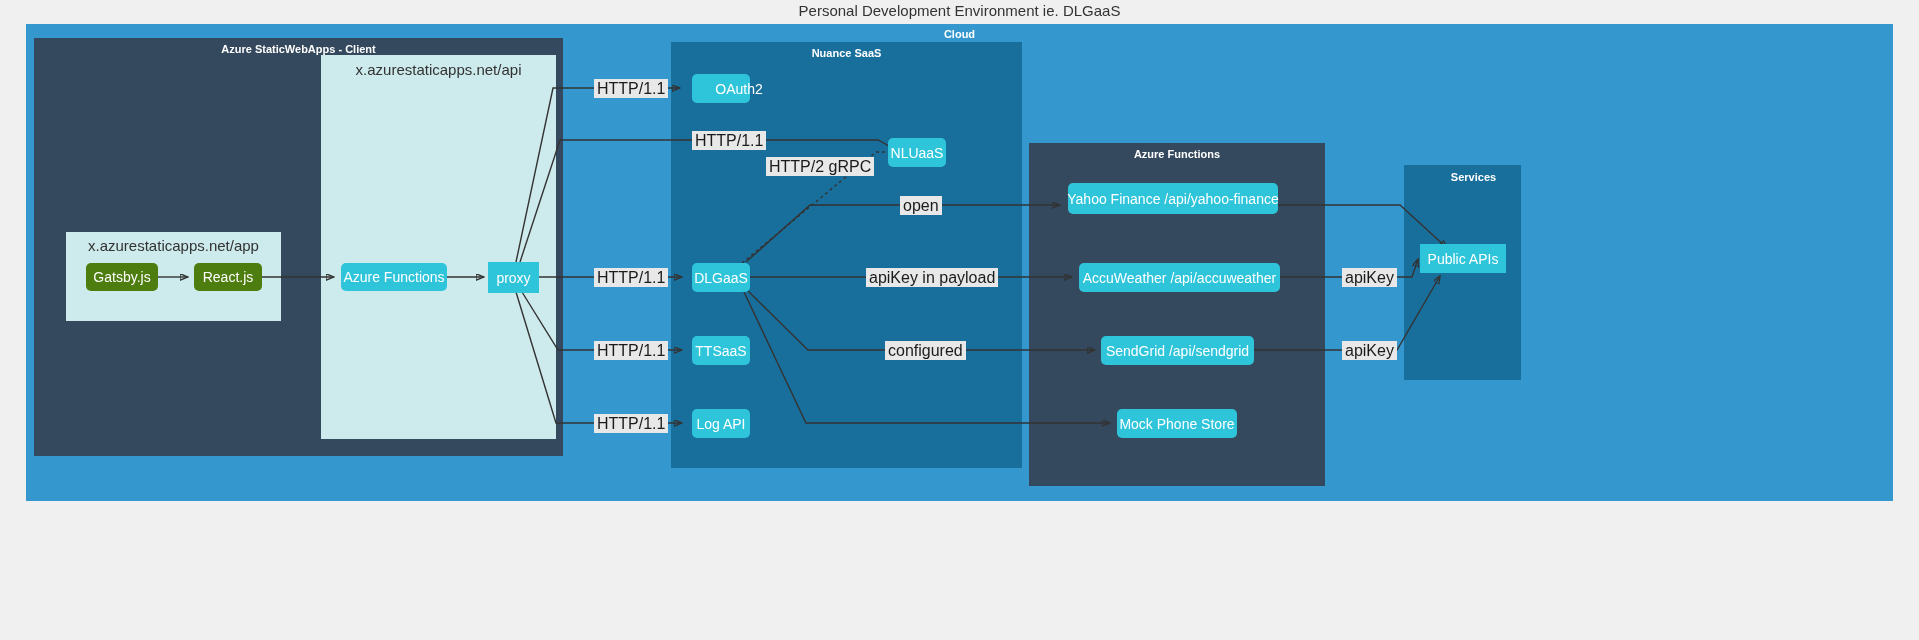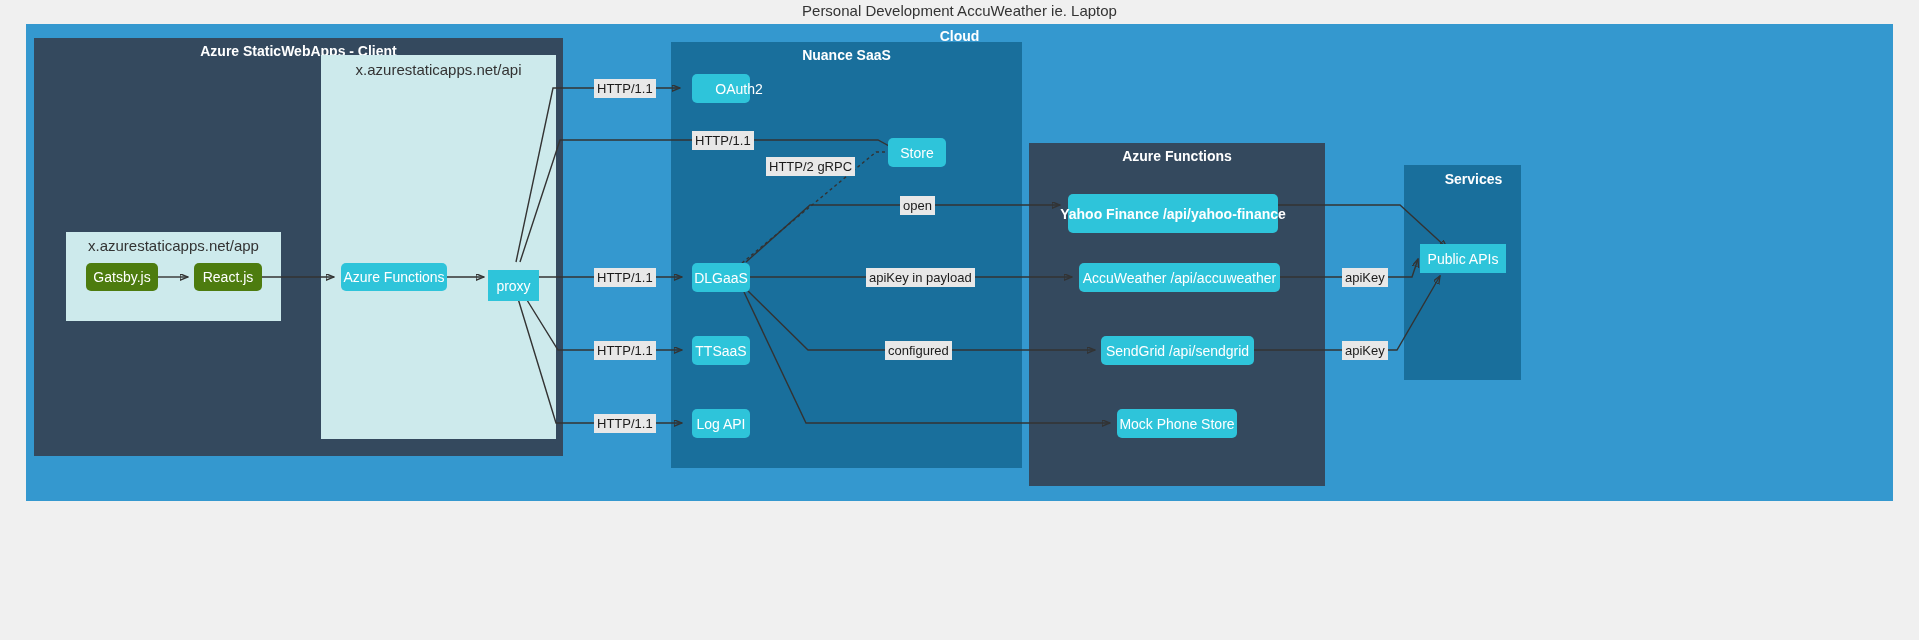--- a/index.html
+++ b/index.html
@@ -14,21 +14,21 @@
   
   #page-title{
     position:absolute;left:0;top:2px;width:1919px;
     text-align:center;font-size:15px;color:#333333;
   }
 
   
   .cluster{position:absolute;box-sizing:border-box;}
   .cluster-label{
     position:absolute;left:0;right:0;text-align:center;
-    font-size:14px;font-weight:bold;color:#ffffff;
+    font-size:11px;font-weight:bold;color:#ffffff;
   }
   .plain-label{
     position:absolute;left:0;right:0;text-align:center;
     font-size:15px;color:#333333;font-weight:normal;
   }
 
   #cloud       {left:26px; top:24px;  width:1867px;height:477px;background:#3498cf;}
   #client      {left:34px; top:38px;  width:529px; height:418px;background:#34495e;}
   #client-api  {left:321px;top:55px;  width:235px; height:384px;background:#cdeaec;}
   #client-app  {left:66px; top:232px; width:215px; height:89px; background:#cdeaec;}
@@ -44,35 +44,35 @@
     color:#ffffff;font-size:14px;white-space:nowrap;
     border-radius:5px;
   }
   .node.cyan {background:#2ec4da;}
   .node.blue {background:#4d7c0f;}
   .node.sq   {border-radius:0;}
 
   
   .elabel{
     position:absolute;background:#e8e8e8;color:#1b1b1b;
-    font-size:13px;line-height:17px;padding:1px 3px;white-space:nowrap;
+    font-size:16px;line-height:17px;padding:1px 3px;white-space:nowrap;
     box-sizing:border-box;
   }
 
   
   #edges{position:absolute;left:0;top:0;width:1919px;height:640px;pointer-events:none;}
   #edges path,#edges line{fill:none;stroke:#333333;stroke-width:1.4px;}
   #edges .dashed{stroke-dasharray:3 3;}
 </style>
 </head>
 <body>
 
 <div id="stage">
 
-  <div id="page-title">Personal Development AccuWeather ie. Laptop</div>
+  <div id="page-title">Personal Development Environment ie. DLGaaS</div>
 
   <div class="cluster" id="cloud">
     <div class="cluster-label" style="top:4px;">Cloud</div>
   </div>
 
   <div class="cluster" id="client">
     <div class="cluster-label" style="top:5px;">Azure StaticWebApps - Client</div>
   </div>
 
   <div class="cluster" id="client-api">
@@ -132,29 +132,29 @@
     <path d="M1277,205 L1400,205 L1447,248" marker-end="url(#ah)"></path>
 
     <path d="M1279,277 L1412,277 L1418,259" marker-end="url(#ah)"></path>
 
     <path d="M1254,350 L1397,350 L1440,276" marker-end="url(#ah)"></path>
   </svg>
 
   <div class="node blue" style="left:86px;top:263px;width:72px;height:28px;">Gatsby.js</div>
   <div class="node blue" style="left:194px;top:263px;width:68px;height:28px;">React.js</div>
   <div class="node cyan" style="left:341px;top:263px;width:106px;height:28px;">Azure Functions</div>
-  <div class="node cyan sq" style="left:488px;top:262px;width:51px;height:31px;margin-top:8px;">proxy</div>
+  <div class="node cyan sq" style="left:488px;top:262px;width:51px;height:31px;">proxy</div>
 
   <div class="node cyan" style="left:692px;top:74px;width:58px;height:29px;padding-left:36px;">OAuth2</div>
-  <div class="node cyan" style="left:888px;top:138px;width:58px;height:29px;">Store</div>
+  <div class="node cyan" style="left:888px;top:138px;width:58px;height:29px;">NLUaaS</div>
   <div class="node cyan" style="left:692px;top:263px;width:58px;height:29px;">DLGaaS</div>
   <div class="node cyan" style="left:692px;top:336px;width:58px;height:29px;">TTSaaS</div>
   <div class="node cyan" style="left:692px;top:409px;width:58px;height:29px;">Log API</div>
 
-  <div class="node cyan" style="left:1068px;top:194px;width:210px;height:39px;font-weight:bold;">Yahoo Finance /api/yahoo-finance</div>
+  <div class="node cyan" style="left:1068px;top:183px;width:210px;height:31px;">Yahoo Finance /api/yahoo-finance</div>
   <div class="node cyan" style="left:1079px;top:263px;width:201px;height:29px;">AccuWeather /api/accuweather</div>
   <div class="node cyan" style="left:1101px;top:336px;width:153px;height:29px;">SendGrid /api/sendgrid</div>
   <div class="node cyan" style="left:1117px;top:409px;width:120px;height:29px;">Mock Phone Store</div>
 
   <div class="node cyan sq" style="left:1420px;top:244px;width:86px;height:29px;">Public APIs</div>
 
   <div class="elabel" style="left:594px;top:79px;">HTTP/1.1</div>
   <div class="elabel" style="left:692px;top:131px;">HTTP/1.1</div>
   <div class="elabel" style="left:766px;top:157px;">HTTP/2 gRPC</div>
   <div class="elabel" style="left:594px;top:268px;">HTTP/1.1</div>

